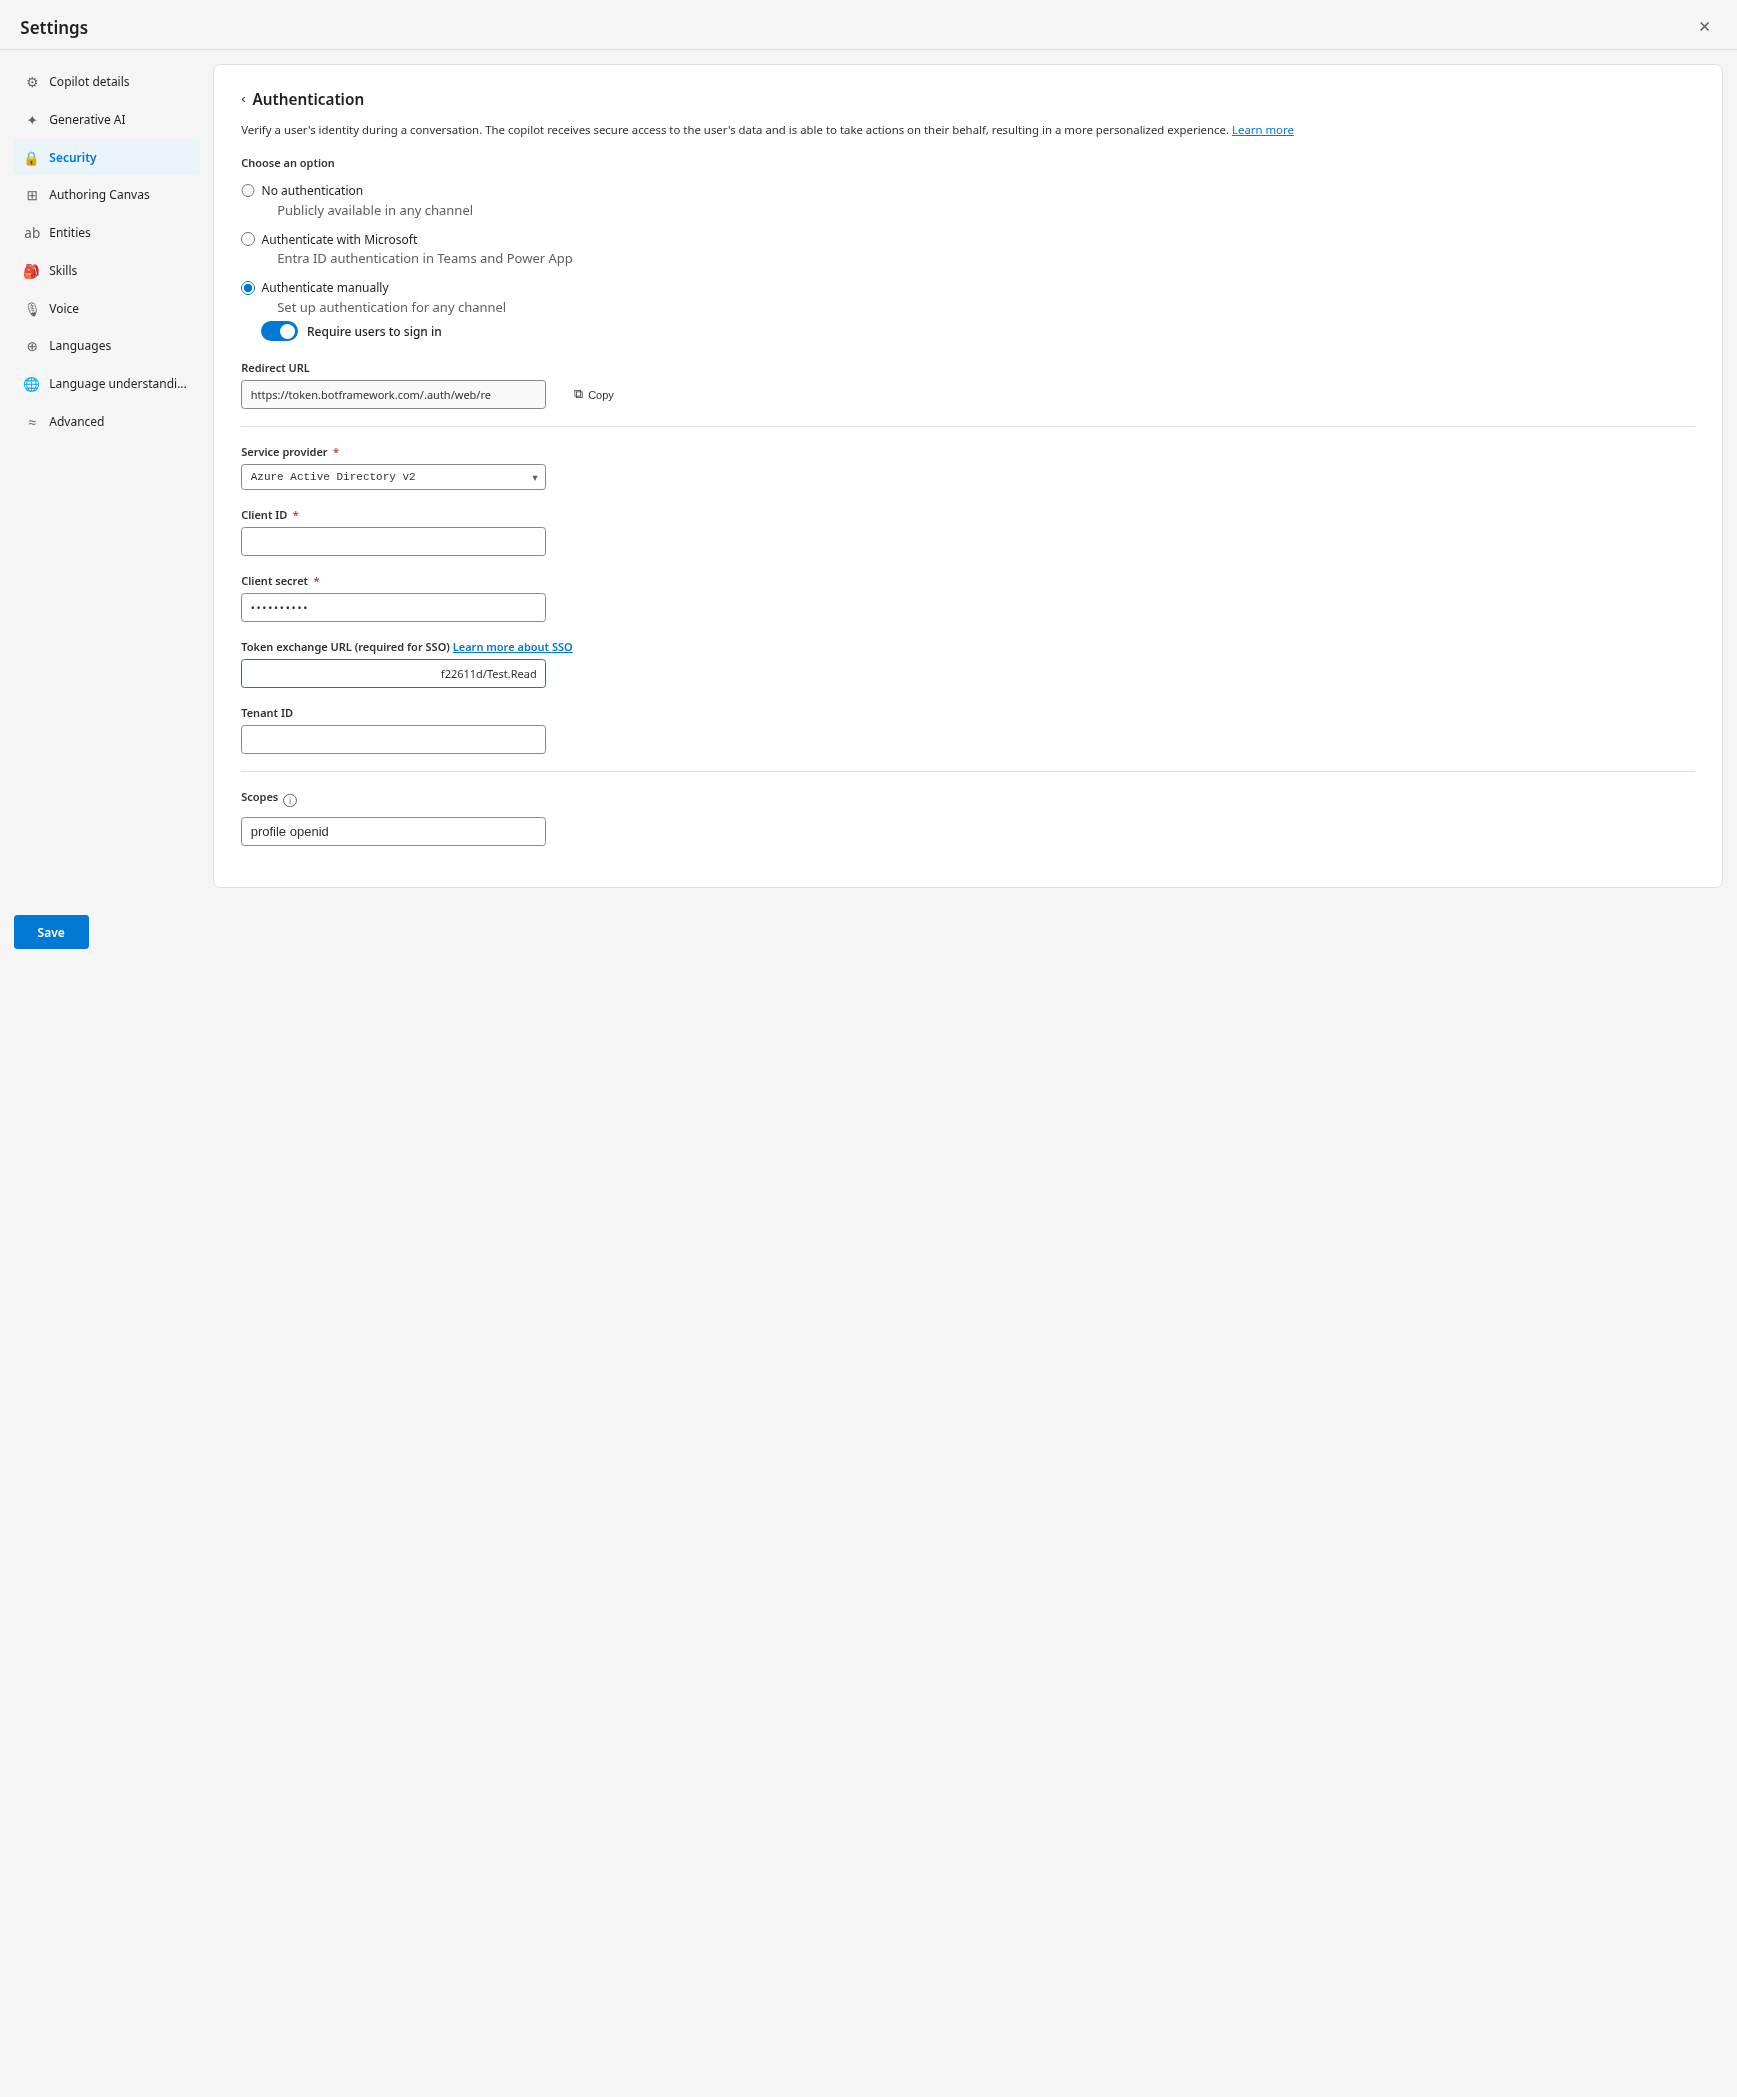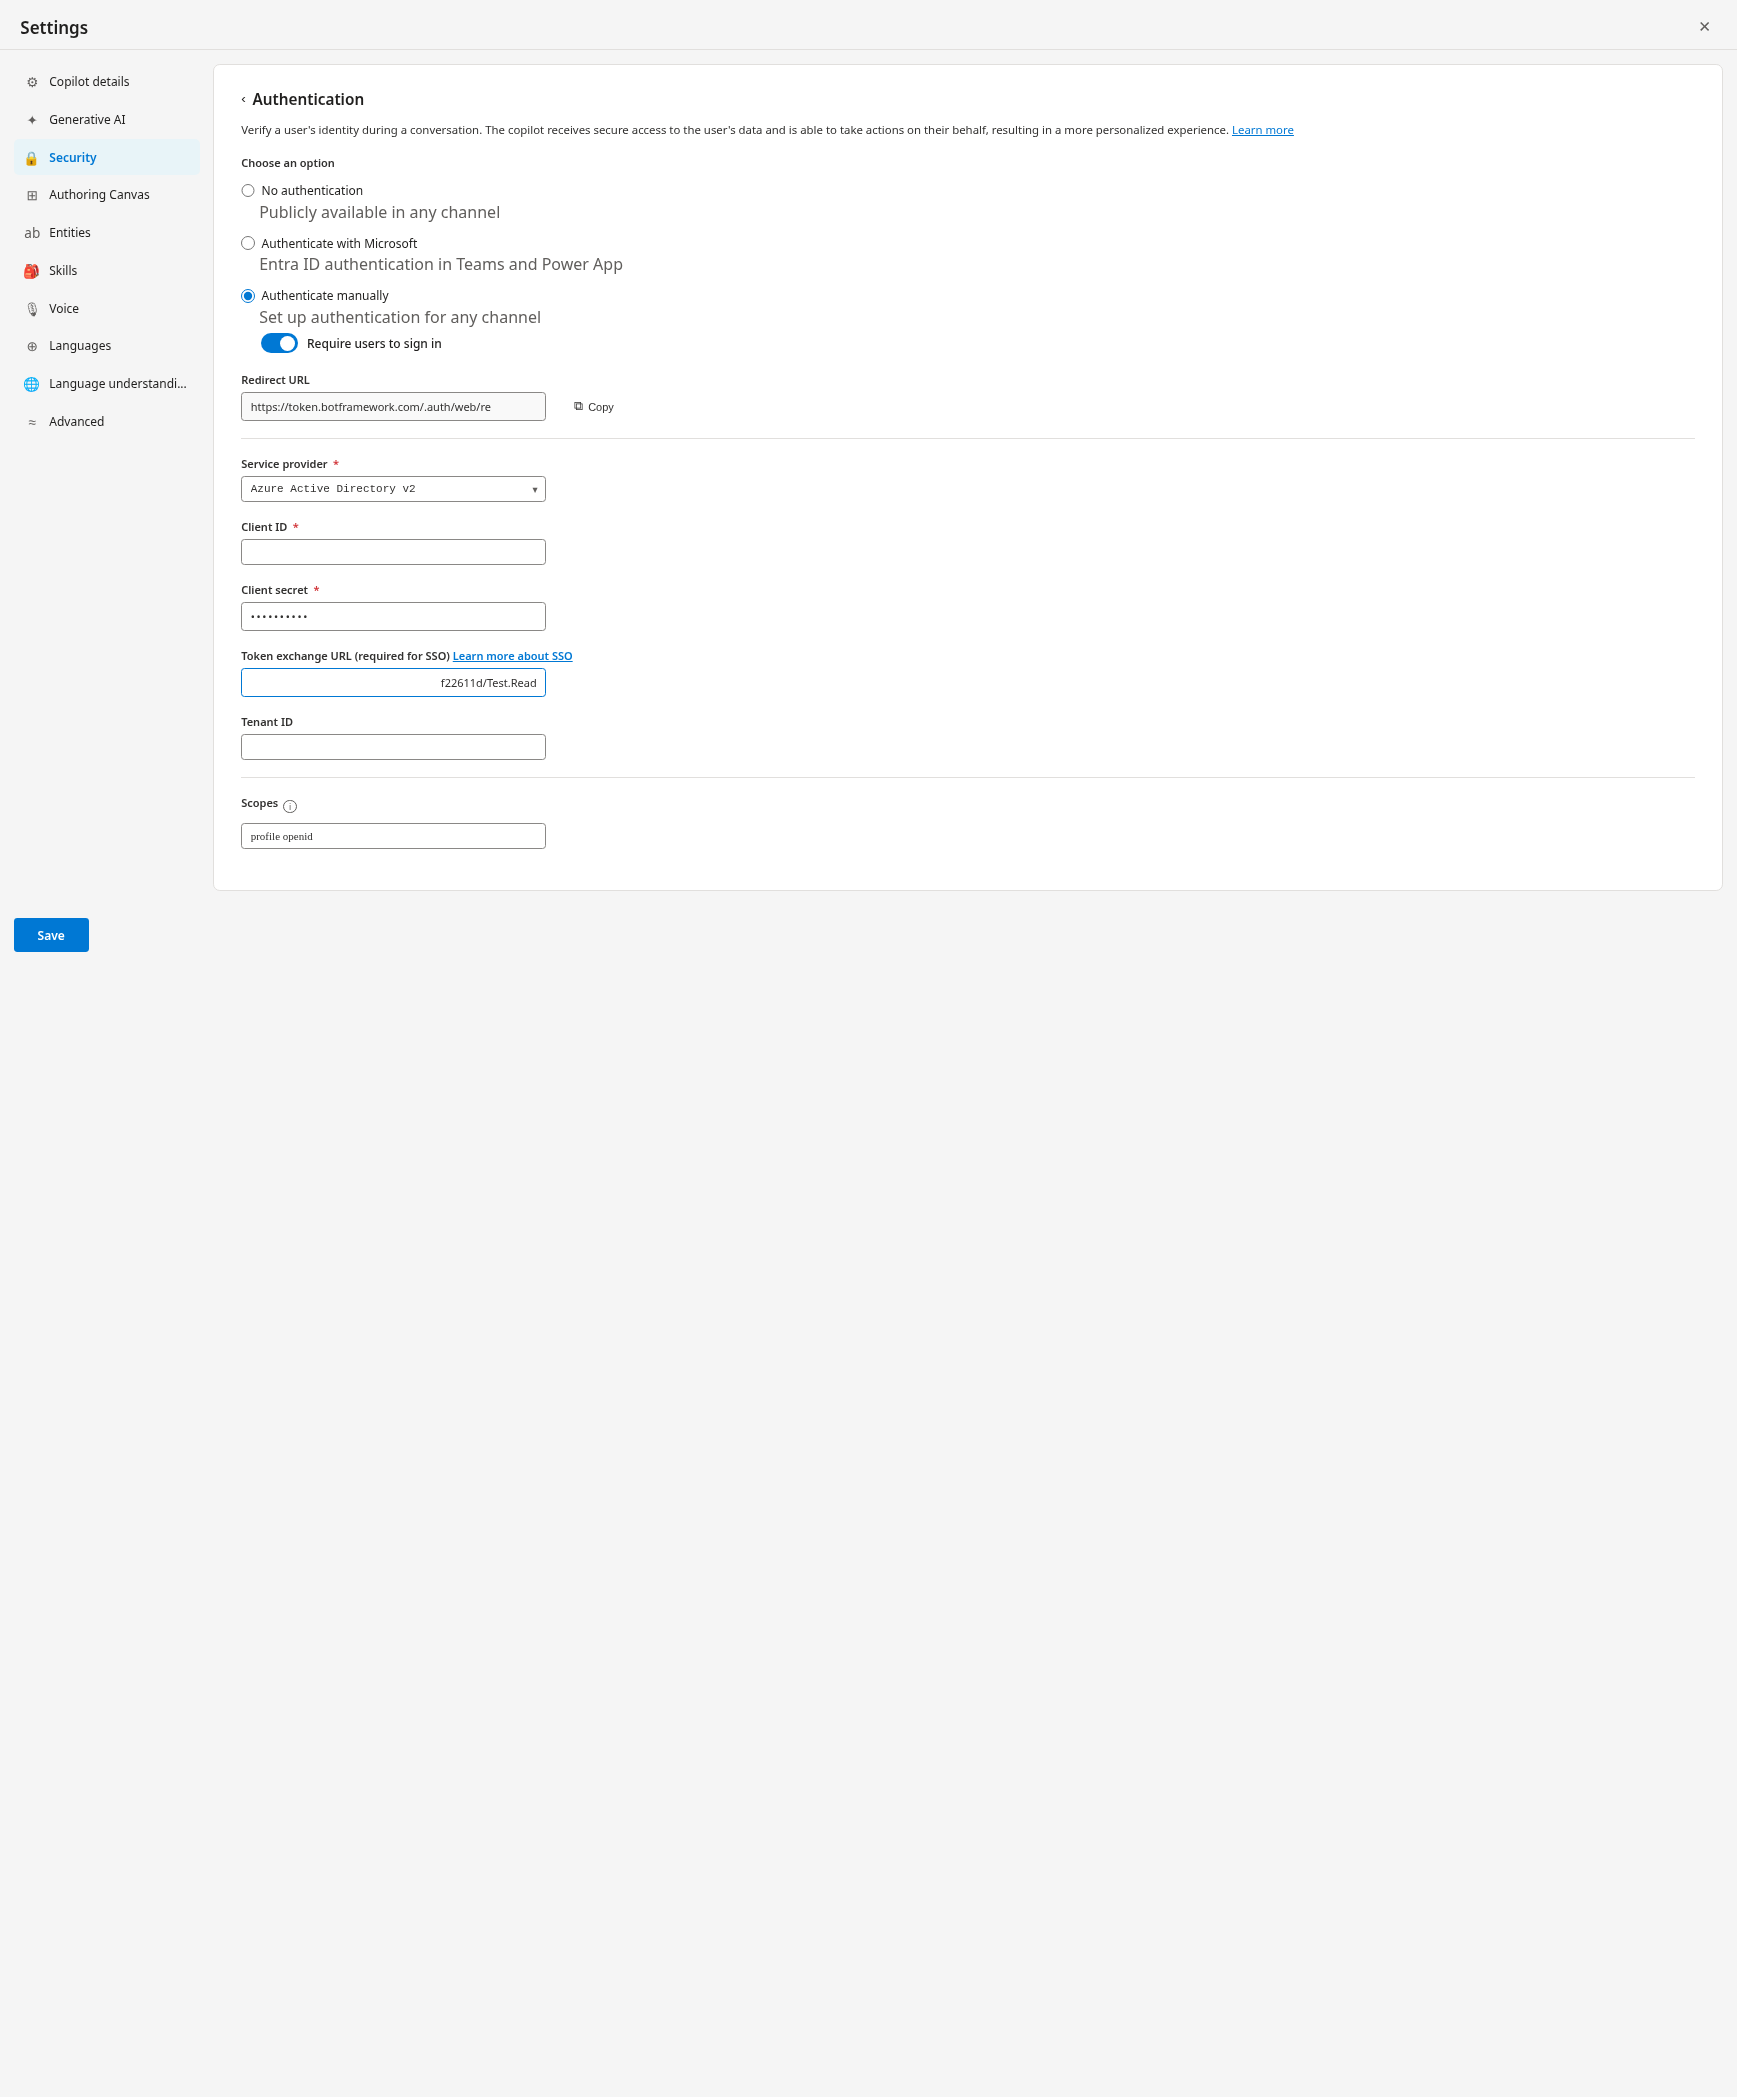--- a/index.html
+++ b/index.html
@@ -147,23 +147,23 @@
       height: 13.6px;
       accent-color: #0078d4;
       cursor: pointer;
     }
     .radio-label {
       font-size: 12px;
       color: #201f1e;
       font-weight: 400;
     }
     .radio-sublabel {
-      font-size: 16px;
+      font-size: 13px;
       color: #605e5c;
-      margin-left: 18px;
+      margin-left: 36px;
     }
     
     .toggle-row {
       display: flex;
       align-items: center;
       gap: 8.5px;
       margin-left: 20.3px;
       margin-top: 3.4px;
     }
     .toggle-switch {
@@ -245,24 +245,24 @@
       height: 0.8px;
       background: #e1dfdd;
       margin: 17px 0;
     }
     .text-input {
       width: 100%;
       max-width: 305px;
       border: 0.8px solid #8a8886;
       border-radius: 3.4px;
       padding: 6px 8.5px;
-      font-size: 11px;
+      font-size: 13px;
       color: #323130;
       background: #fff;
-      font-family: Liberation Serif, serif;
+      font-family: Liberation Sans, sans-serif;
       outline: none;
     }
     .service-provider-select {
       width: 100%;
       max-width: 305px;
       border: 0.8px solid #8a8886;
       border-radius: 3.4px;
       padding: 6px 8.5px;
       font-size: 11px;
       color: #323130;

